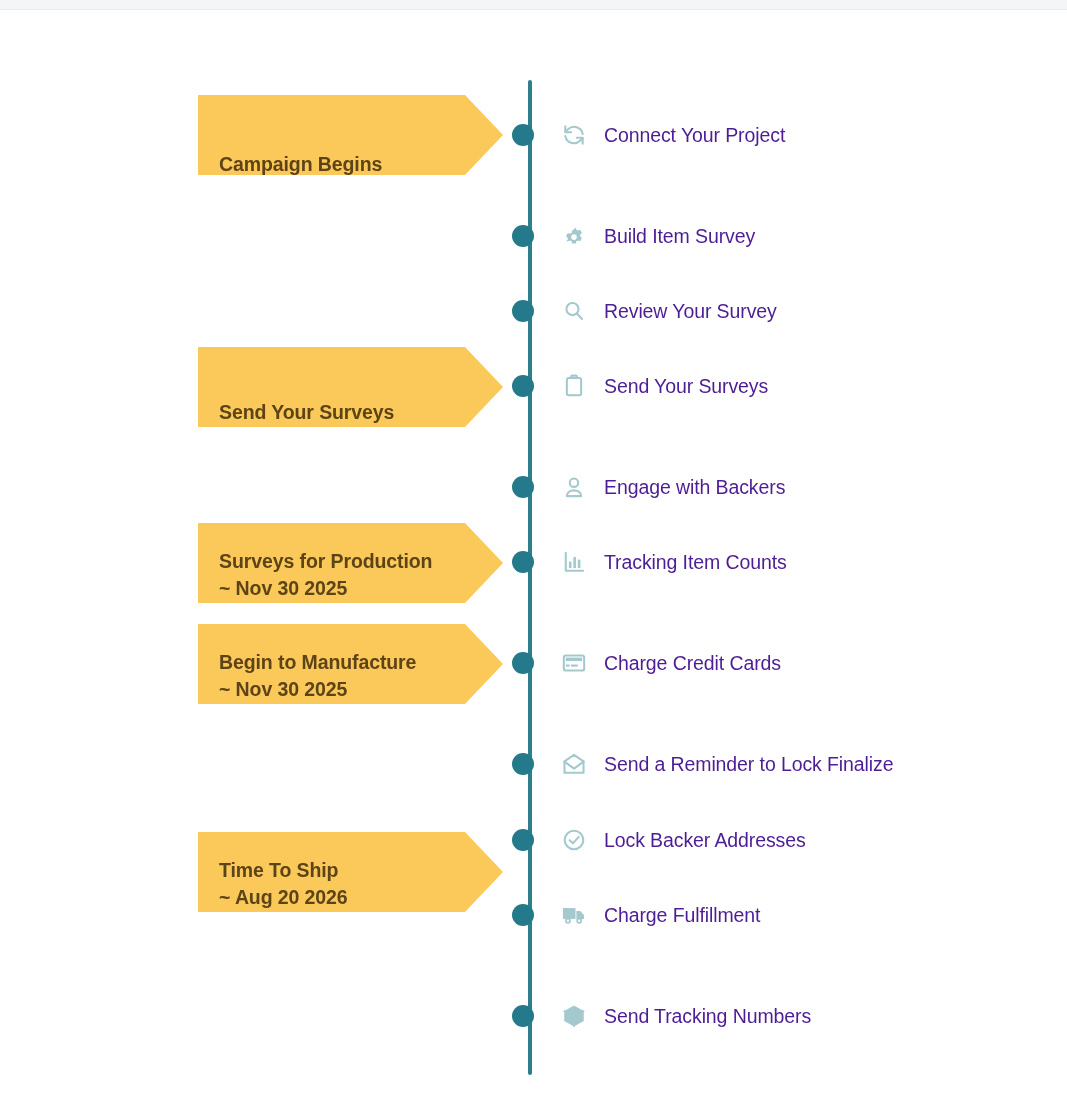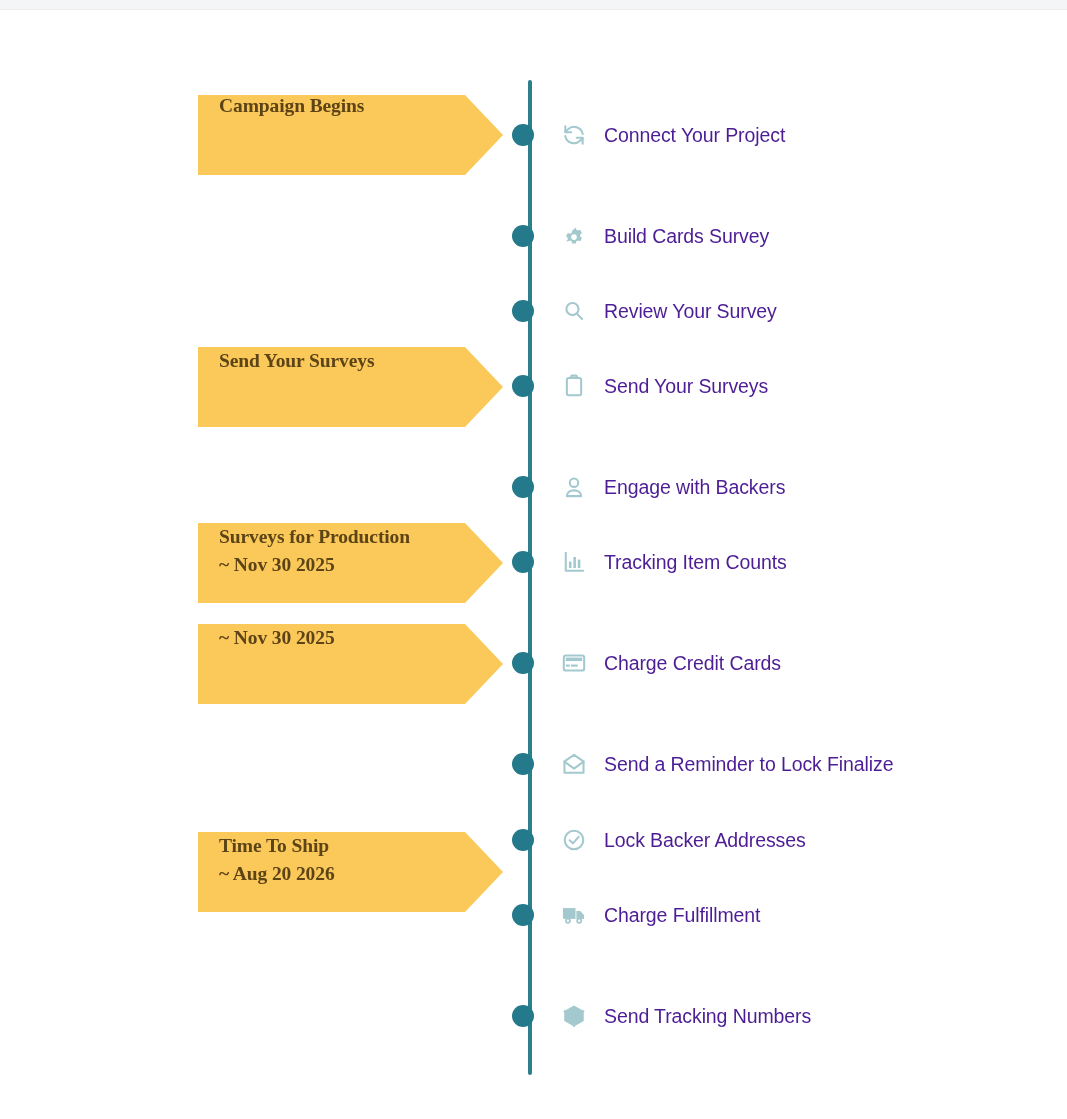--- a/index.html
+++ b/index.html
@@ -39,29 +39,28 @@
     border-radius: 2px;
   }
   
   .banner {
     position: absolute;
     left: 198px;
     height: 80px;
     width: 305px;
     display: flex;
     flex-direction: column;
-    justify-content: flex-start;
+    justify-content: flex-end;
     box-sizing: border-box;
     padding-left: 21px;
     padding-right: 44px;
     background: #fbc85a;
     color: #5c4417;
     -webkit-clip-path: polygon(0 0, 267px 0, 305px 50%, 267px 100%, 0 100%);
     clip-path: polygon(0 0, 267px 0, 305px 50%, 267px 100%, 0 100%);
-    font-family: Liberation Serif, serif;
   }
   .banner .b-line1 {
     font-size: 19.5px;
     font-weight: bold;
     line-height: 1.42;
     letter-spacing: -0.1px;
     white-space: nowrap;
   }
   .banner .b-line2 {
     font-size: 19.5px;
@@ -126,20 +125,21 @@
         <div class="b-line1">Campaign Begins</div>
       </div>
       <div class="banner" style="top: 347px;">
         <div class="b-line1">Send Your Surveys</div>
       </div>
       <div class="banner" style="top: 523px;">
         <div class="b-line1">Surveys for Production</div>
         <div class="b-line2">~ Nov 30 2025</div>
       </div>
       <div class="banner" style="top: 624px;">
+        <div class="b-line1">Begin to Manufacture</div>
         <div class="b-line2">~ Nov 30 2025</div>
       </div>
       <div class="banner" style="top: 832px;">
         <div class="b-line1">Time To Ship</div>
         <div class="b-line2">~ Aug 20 2026</div>
       </div>
     </div>
   <div id="steps-layer">
       <div class="step" style="top: 117px;">
         <span class="dot"></span>
@@ -154,21 +154,21 @@
         <span class="step-label">Connect Your Project</span>
       </div>
       <div class="step" style="top: 218px;">
         <span class="dot"></span>
         <span class="step-icon">
           <svg viewBox="0 0 24 24" width="26" height="26">
             <path fill="currentColor" d="M13.7 2.5l.45 2.2c.5.17.97.4 1.4.69l2.1-.78 1.72 2.98-1.64 1.5c.05.27.07.55.07.84s-.02.57-.07.84l1.64 1.5-1.72 2.98-2.1-.78c-.43.29-.9.52-1.4.69l-.45 2.2h-3.44l-.45-2.2a6.6 6.6 0 0 1-1.4-.69l-2.1.78L4.6 15.3l1.64-1.5a5.5 5.5 0 0 1 0-1.68L4.6 10.6l1.73-2.98 2.1.78c.43-.29.9-.52 1.4-.69l.45-2.2z" transform="translate(0,1.6)"></path>
             <circle cx="12" cy="13" r="2.6" fill="#ffffff"></circle>
           </svg>
         </span>
-        <span class="step-label">Build Cards Survey</span>
+        <span class="step-label">Build Item Survey</span>
       </div>
       <div class="step" style="top: 293px;">
         <span class="dot"></span>
         <span class="step-icon">
           <svg viewBox="0 0 24 24" width="26" height="26">
             <circle stroke="currentColor" fill="none" stroke-width="1.9" stroke-linecap="round" stroke-linejoin="round" cx="10.6" cy="10.2" r="5.6"></circle>
             <line stroke="currentColor" fill="none" stroke-width="1.9" stroke-linecap="round" stroke-linejoin="round" x1="14.8" y1="14.6" x2="19.4" y2="19.3"></line>
           </svg>
         </span>
         <span class="step-label">Review Your Survey</span>

